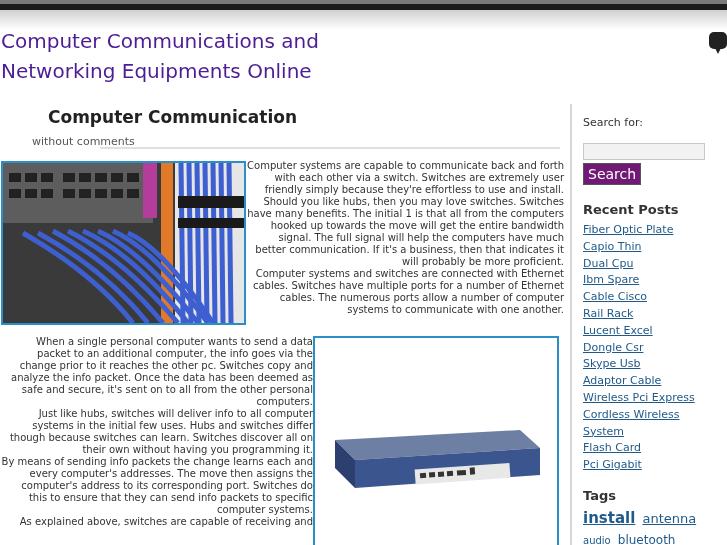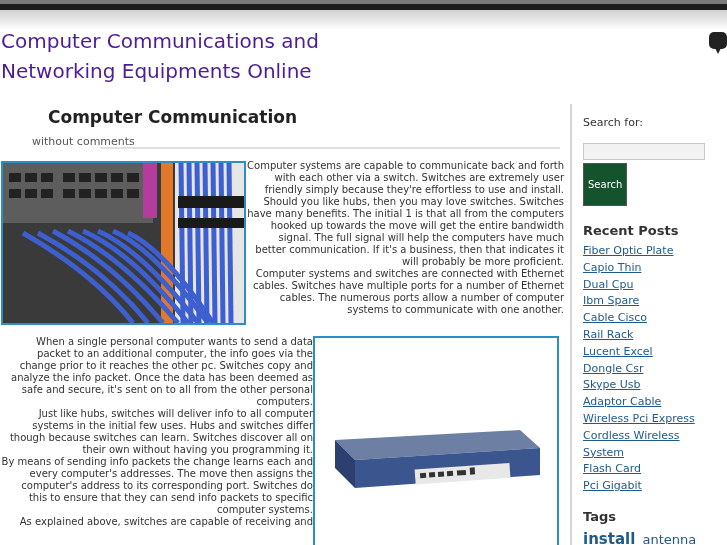--- a/index.html
+++ b/index.html
@@ -25,21 +25,21 @@
 
   .para { position: absolute; font-size: 10px; line-height: 12px; color: #333; text-align: right; }
   .para1 { left: 246px; top: 160px; width: 318px; }
   .para2 { left: 0; top: 336px; width: 313px; }
   .para p { margin: 0; }
 
   .sidebar-rule { position: absolute; left: 570px; top: 104px; width: 2px; height: 441px; background: #d6d6d6; }
   .sidebar { position: absolute; left: 583px; top: 116px; width: 140px; }
   .search-label { font-size: 11px; color: #333; display: block; margin-bottom: 14px; }
   .search-input { width: 122px; height: 17px; border: 1px solid #c8c8c8; background: #f2f2f2; display: block; }
-  .search-button { margin-top: 3px; background: #14532d; color: #fff; font-size: 10px; padding: 15px 4px; border: 1px solid #555; font-family: "DejaVu Sans", sans-serif; }
+  .search-button { margin-top: 3px; background: #701a75; color: #fff; font-size: 14px; padding: 2px 4px; border: 1px solid #555; font-family: "DejaVu Sans", sans-serif; }
   .widget-title { font-size: 13px; font-weight: bold; color: #333; margin-top: 17px; margin-bottom: 5px; }
   .recent-list { list-style: none; }
   .recent-list li { font-size: 11px; line-height: 16.8px; }
   .recent-list a, .tags a { color: #1f5a8a; text-decoration: underline; }
   .tags-title { margin-top: 14px; }
   .tags { line-height: 20px; width: 140px; }
   .tags a { margin-right: 2px; }
 </style>
 </head>
 <body>

